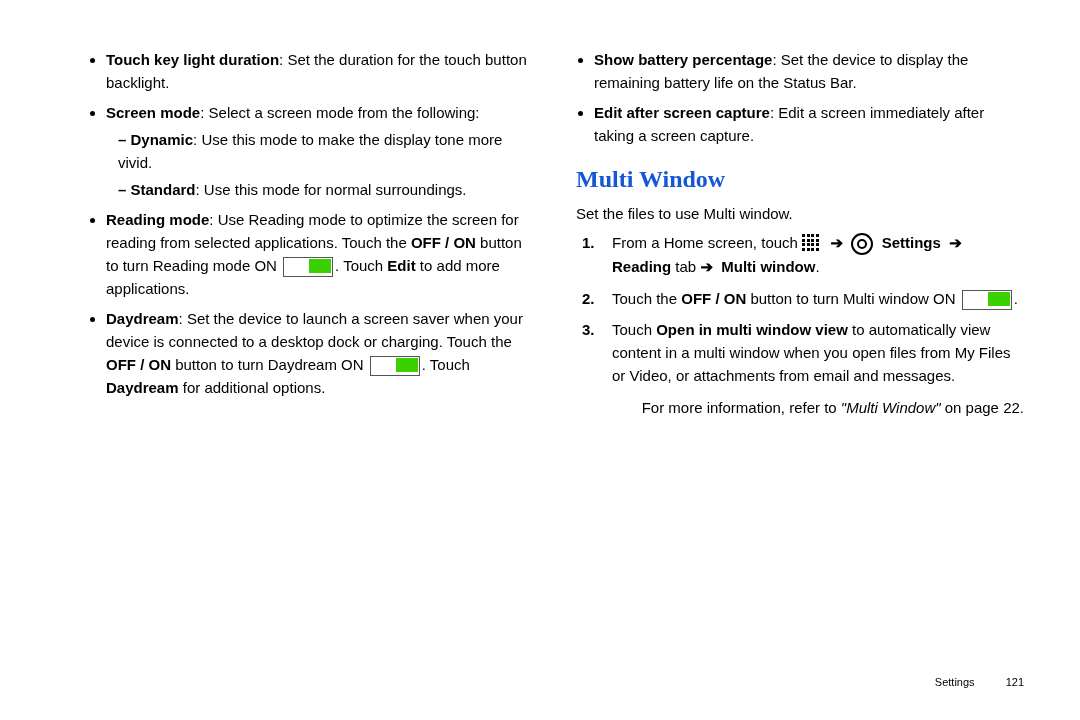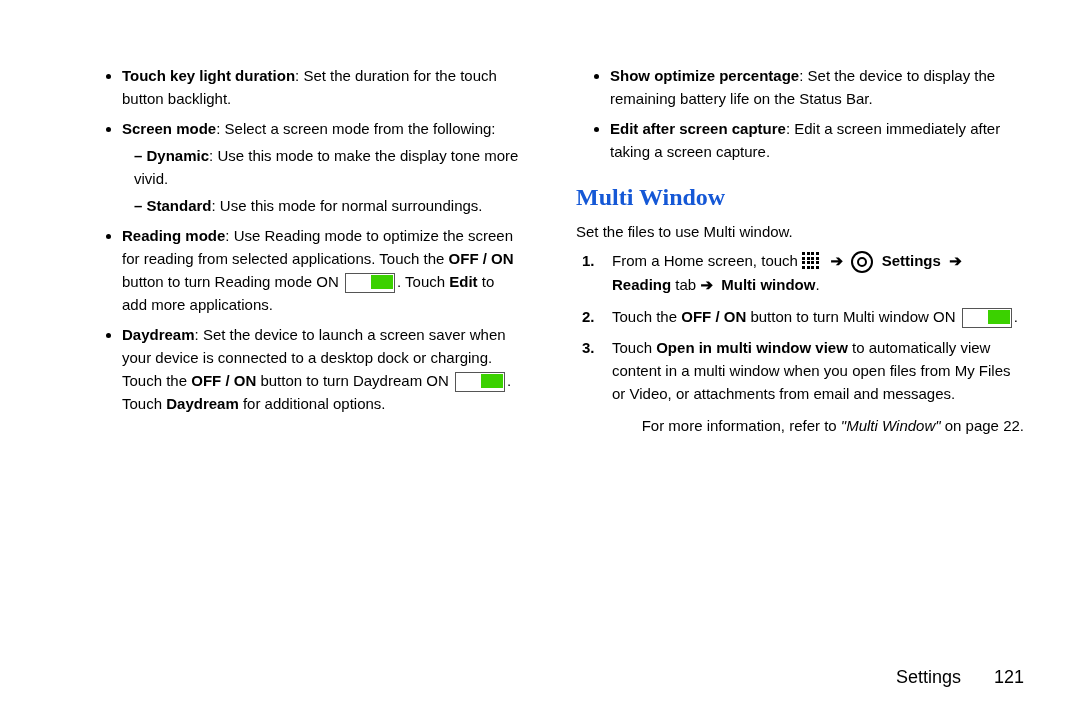--- a/index.html
+++ b/index.html
@@ -17,21 +17,21 @@
   .page {
     display: flex;
     padding: 48px 56px 0 88px;
     gap: 40px;
   }
   .column {
     flex: 1;
     line-height: 1.55;
   }
   .bold { font-weight: bold; }
-  ul.bullets { list-style: disc; padding-left: 18px; margin: 16px; }
+  ul.bullets { list-style: disc; padding-left: 18px; margin: 0; }
   ul.bullets > li { margin-bottom: 6px; font-family: "Arial Narrow", Arial, sans-serif; }
   ul.dashes { list-style: none; padding-left: 12px; margin: 4px 0 4px 0; }
   ul.dashes > li { margin-bottom: 4px; }
   ul.dashes > li::before { content: "– "; font-weight: bold; }
   h2.section {
     color: #1558d6;
     font-family: Georgia, "Times New Roman", serif;
     font-weight: 900;
     font-size: 24px;
     margin: 14px 0 4px 0;
@@ -83,21 +83,21 @@
     width: 6px; height: 6px;
     border: 2px solid #000;
     border-radius: 50%;
   }
   .arrow { font-weight: bold; }
   .intro { margin: 4px 0 6px 0; }
   .footer {
     position: absolute;
     bottom: 32px;
     right: 56px;
-    font-size: 18px;
+    font-size: 11px;
   }
   .footer .sec { margin-right: 28px; }
   .narrow { font-family: "Arial Narrow", Arial, sans-serif; }
 </style>
 </head>
 <body>
 
 <div class="page">
   <div class="column">
     <ul class="bullets narrow">
@@ -116,21 +116,21 @@
       </li>
       <li>
         <span class="bold">Daydream</span><span>: Set the device to launch a screen saver when your device is connected to a desktop dock or charging. Touch the </span><span class="bold">OFF / ON</span><span> button to turn Daydream ON </span><span class="toggle"></span><span>. Touch </span><span class="bold">Daydream</span><span> for additional options.</span>
       </li>
     </ul>
   </div>
 
   <div class="column">
     <ul class="bullets narrow">
       <li>
-        <span class="bold">Show optimize percentage</span><span>: Set the device to display the remaining battery life on the Status Bar.</span>
+        <span class="bold">Show battery percentage</span><span>: Set the device to display the remaining battery life on the Status Bar.</span>
       </li>
       <li>
         <span class="bold">Edit after screen capture</span><span>: Edit a screen immediately after taking a screen capture.</span>
       </li>
     </ul>
 
     <h2 class="section">Multi Window</h2>
     <div class="intro">Set the files to use Multi window.</div>
 
     <ol class="steps">

